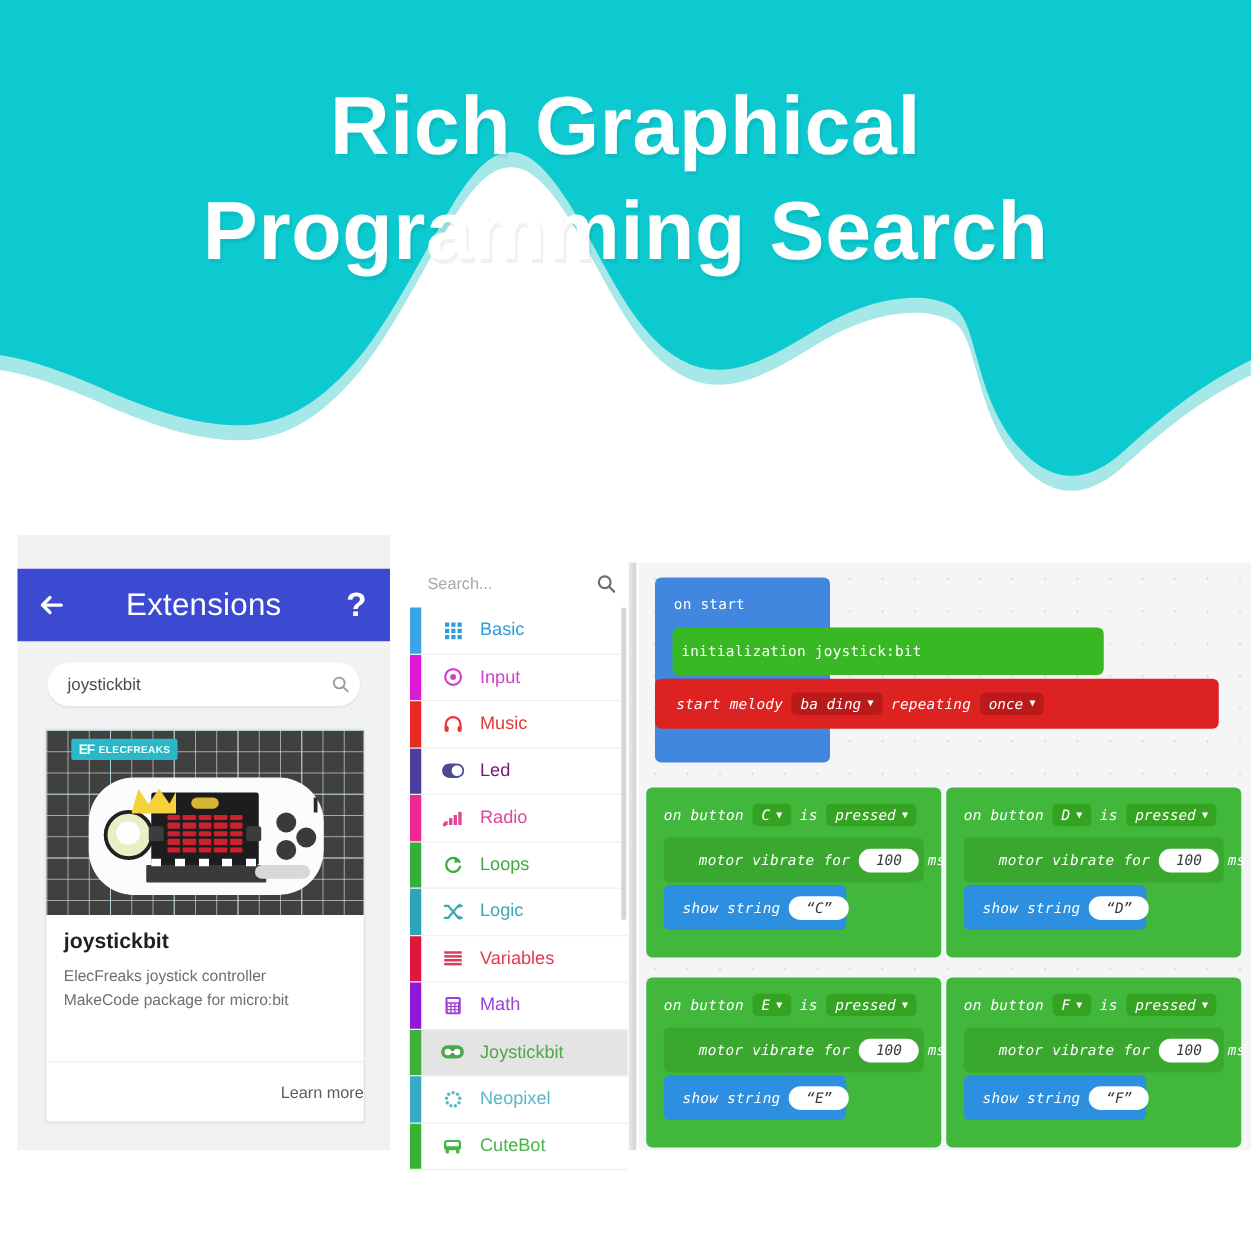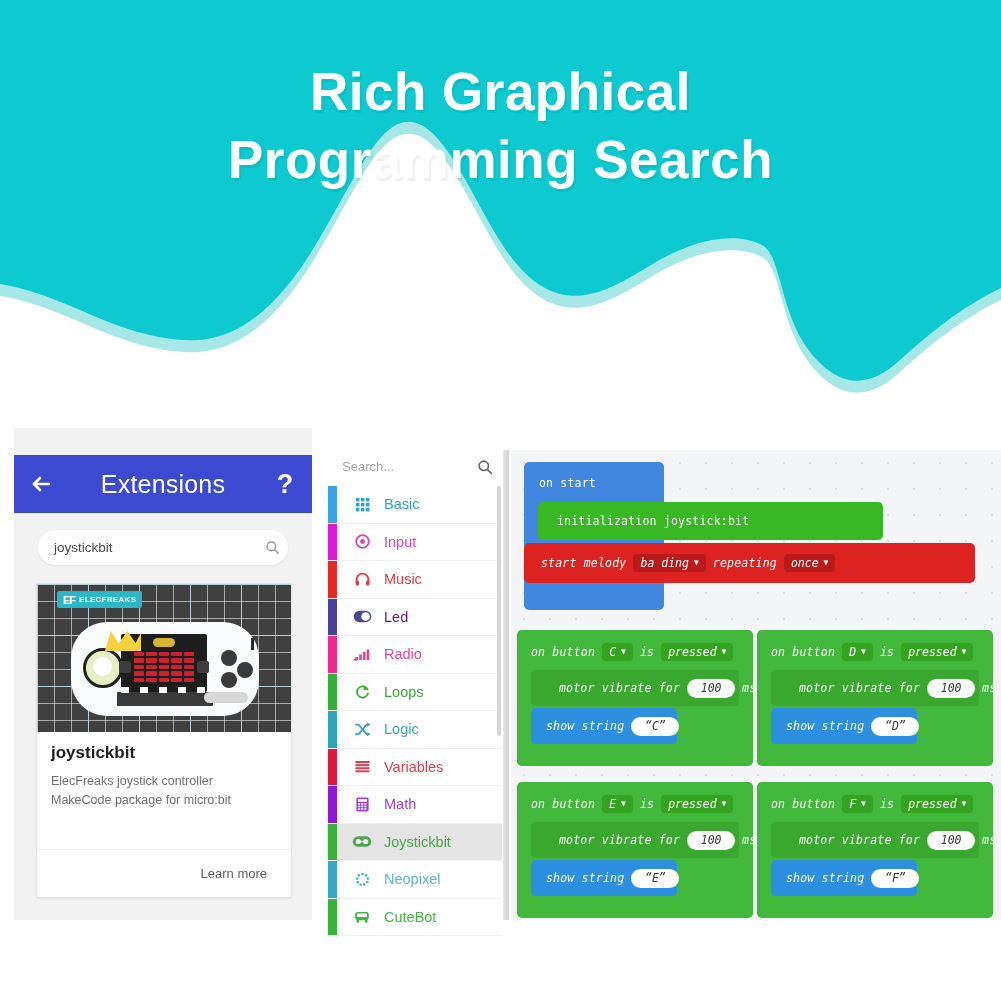--- a/index.html
+++ b/index.html
@@ -14,21 +14,21 @@
   
   #hero{
     position:absolute;left:0;top:0;width:1001px;height:420px;
     overflow:hidden;background:#ffffff;
   }
   #hero-wave{position:absolute;left:0;top:0;width:1001px;height:420px;}
   #hero-title{
     position:absolute;left:0;top:58px;width:1001px;
     text-align:center;
     color:#ffffff;
-    font-size:53px;
+    font-size:66px;
     font-weight:bold;
     line-height:1.28;
     letter-spacing:0.5px;
     text-shadow:2px 3px 0 rgba(0,0,0,0.06);
     z-index:3;
     user-select:none;
   }
   #hero-title .ln{display:block;}
 
   
@@ -158,21 +158,21 @@
     position:absolute;left:130px;top:4px;width:3px;height:12px;background:#2a2a2a;
   }
 
   #ext-card-body{padding:11px 14px 0 14px;}
   #ext-card-name{font-size:17px;color:#1f1f1f;font-weight:bold;margin-bottom:9px;}
   #ext-card-desc{font-size:12.5px;color:#6f6f6f;line-height:1.48;}
   #ext-card-foot{
     position:absolute;left:0;bottom:0;width:254px;height:48px;
     border-top:1px solid #ededed;
     display:flex;align-items:center;justify-content:flex-end;
-    padding-right:24px;box-sizing:border-box;
+    padding-right:0;box-sizing:border-box;
   }
   #ext-learn-more{font-size:13px;color:#5c5c5c;cursor:pointer;}
 
   
   #toolbox{
     position:absolute;left:327px;top:0px;width:175px;height:492px;
     background:#ffffff;
   }
   #tb-search{
     position:absolute;left:0;top:22px;width:175px;height:33px;
@@ -231,21 +231,21 @@
     font-family:"DejaVu Sans Mono","Liberation Mono",monospace;
     font-size:11.5px;color:#3b3b3b;
   }
   .row{display:flex;align-items:center;gap:7px;font-style:italic;}
 
   
   #g-onstart{left:13px;top:12px;width:140px;height:148px;background:#4287df;}
   #g-onstart .hdr{position:absolute;left:15px;top:14px;}
   #b-init{
     left:27px;top:52px;width:345px;height:38px;background:#38b822;
-    display:flex;align-items:center;padding-left:19px;
+    display:flex;align-items:center;padding-left:7px;
   }
   #b-melody{
     left:13px;top:93px;width:451px;height:40px;background:#dd2222;
     display:flex;align-items:center;padding-left:17px;
   }
 
   
   .g-btn{background:#41b83c;}
   .b-vib{background:#3aa82f;display:flex;align-items:center;padding-left:28px;}
   .b-show{background:#2d8fe0;display:flex;align-items:center;padding-left:15px;}

